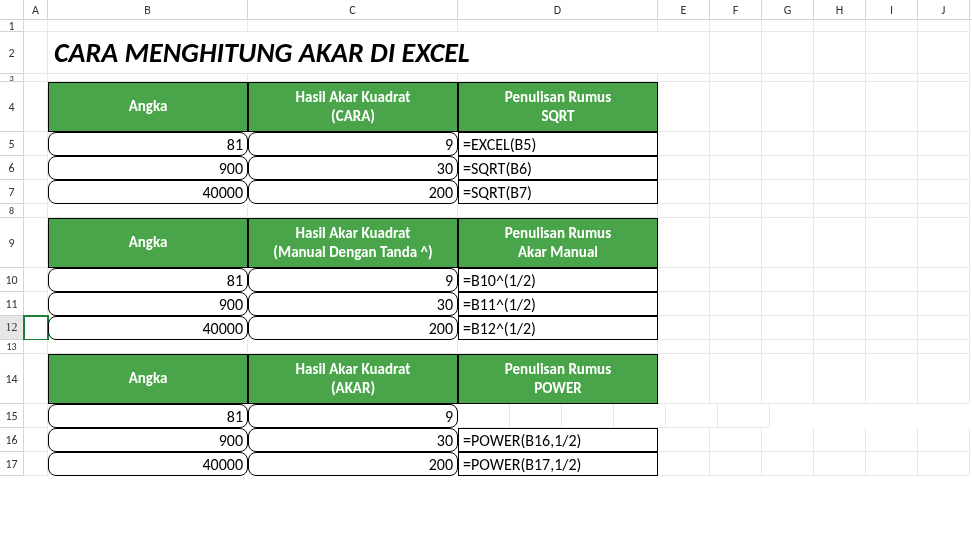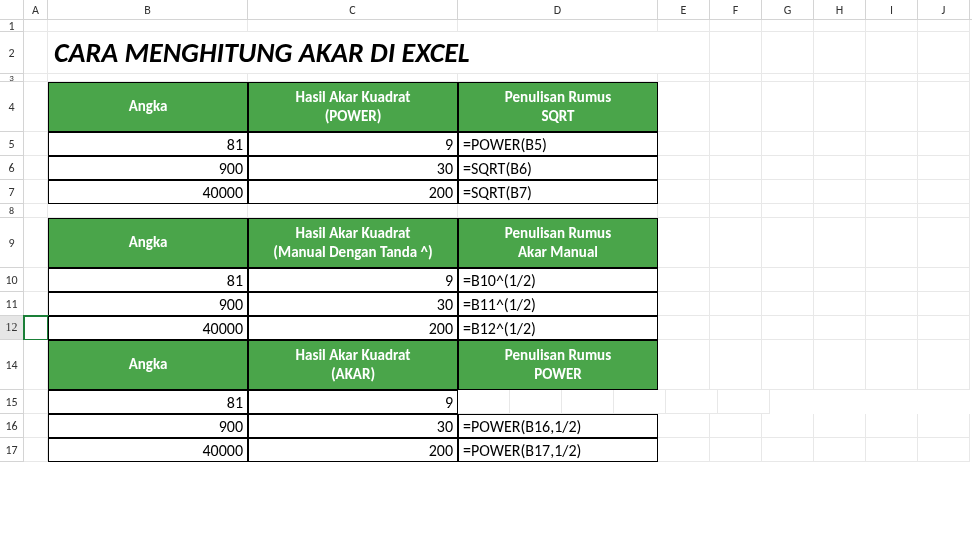--- a/index.html
+++ b/index.html
@@ -93,21 +93,21 @@
     font-size: 15px;
     line-height: 1.3;
   }
   
   .bd {
     border: 1px solid #000;
     padding: 0 4px;
     display: flex;
     align-items: center;
   }
-  .right { justify-content: flex-end; }
+  .right { justify-content: flex-end; border-radius: 8px; }
   .left { justify-content: flex-start; }
   
   .h-small { height: 12px; }
   .h-title { height: 42px; }
   .h-tiny { height: 8px; }
   .h-hdr { height: 50px; }
   .h-data { height: 24px; }
   .h-gap { height: 14px; }
   .corner {
     width: 24px;
@@ -179,40 +179,40 @@
   </div>
 
   <div class="row h-hdr">
     <div class="rowheader">4</div>
     <div class="cell cA empty"></div>
     <div class="gh cB">
         <span>Angka</span>
       </div>
     <div class="gh cC">
         <span>Hasil Akar Kuadrat</span>
-        <span>(POWER)</span>
+        <span>(CARA)</span>
       </div>
     <div class="gh cD">
         <span>Penulisan Rumus</span>
         <span>SQRT</span>
       </div>
     <div class="cell cE empty"></div>
     <div class="cell cF empty"></div>
     <div class="cell cG empty"></div>
     <div class="cell cH empty"></div>
     <div class="cell cI empty"></div>
     <div class="cell cJ empty"></div>
   </div>
 
   <div class="row h-data">
     <div class="rowheader">5</div>
     <div class="cell cA empty"></div>
     <div class="bd cB right">81</div>
     <div class="bd cC right">9</div>
-    <div class="bd cD left">=POWER(B5)</div>
+    <div class="bd cD left">=EXCEL(B5)</div>
     <div class="cell cE empty"></div>
     <div class="cell cF empty"></div>
     <div class="cell cG empty"></div>
     <div class="cell cH empty"></div>
     <div class="cell cI empty"></div>
     <div class="cell cJ empty"></div>
   </div>
   <div class="row h-data">
     <div class="rowheader">6</div>
     <div class="cell cA empty"></div>
@@ -309,20 +309,33 @@
     <div class="bd cC right">200</div>
     <div class="bd cD left">=B12^(1/2)</div>
     <div class="cell cE empty"></div>
     <div class="cell cF empty"></div>
     <div class="cell cG empty"></div>
     <div class="cell cH empty"></div>
     <div class="cell cI empty"></div>
     <div class="cell cJ empty"></div>
   </div>
 
+  <div class="row h-gap">
+    <div class="rowheader" style="font-size:10px;">13</div>
+    <div class="cell cA empty"></div>
+    <div class="cell cB empty"></div>
+    <div class="cell cC empty"></div>
+    <div class="cell cD empty"></div>
+    <div class="cell cE empty"></div>
+    <div class="cell cF empty"></div>
+    <div class="cell cG empty"></div>
+    <div class="cell cH empty"></div>
+    <div class="cell cI empty"></div>
+    <div class="cell cJ empty"></div>
+  </div>
 
   <div class="row h-hdr">
     <div class="rowheader">14</div>
     <div class="cell cA empty"></div>
     <div class="gh cB">
         <span>Angka</span>
       </div>
     <div class="gh cC">
         <span>Hasil Akar Kuadrat</span>
         <span>(AKAR)</span>

